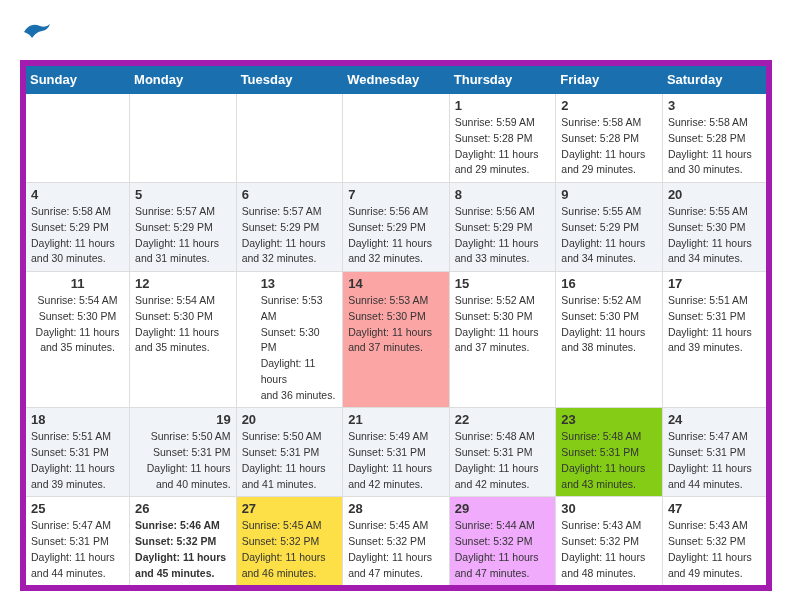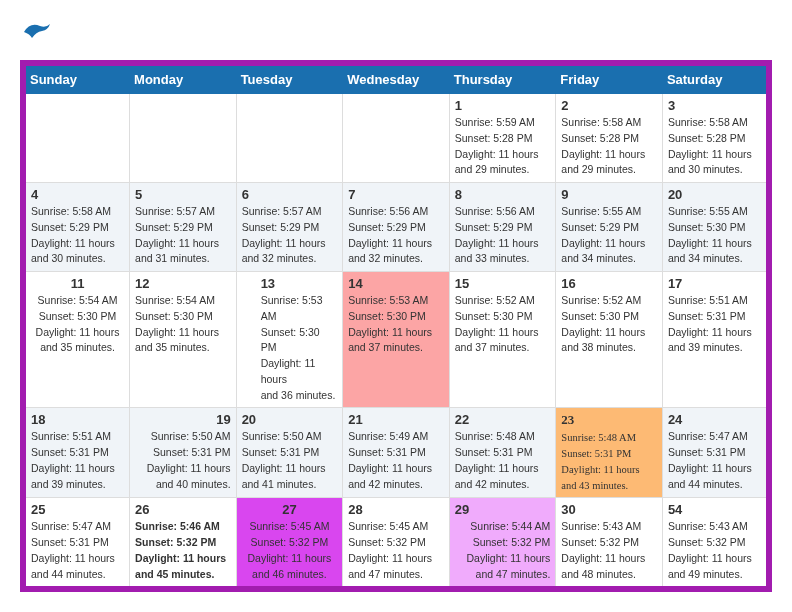--- a/index.html
+++ b/index.html
@@ -287,21 +287,21 @@
 Daylight: 11 hours
 and 42 minutes.</div>
         </td>
         <td style="background-color: rgb(240, 244, 248);">
           <div class="day-number">22</div>
           <div class="day-info" style="white-space: pre-line;">Sunrise: 5:48 AM
 Sunset: 5:31 PM
 Daylight: 11 hours
 and 42 minutes.</div>
         </td>
-        <td style="background-color: #fdba74; font-family: Liberation Serif, serif;">
+        <td style="background-color: #84cc16;">
           <div class="day-number">23</div>
           <div class="day-info" style="white-space: pre-line;">Sunrise: 5:48 AM
 Sunset: 5:31 PM
 Daylight: 11 hours
 and 43 minutes.</div>
         </td>
         <td style="background-color: rgb(240, 244, 248);">
           <div class="day-number">24</div>
           <div class="day-info" style="white-space: pre-line;">Sunrise: 5:47 AM
 Sunset: 5:31 PM
@@ -317,50 +317,50 @@
 Daylight: 11 hours
 and 44 minutes.</div>
         </td>
         <td style="background-color: rgb(255, 255, 255);">
           <div class="day-number">26</div>
           <div class="day-info" style="white-space: pre-line; font-weight: bold;">Sunrise: 5:46 AM
 Sunset: 5:32 PM
 Daylight: 11 hours
 and 45 minutes.</div>
         </td>
-        <td style="background-color: #d946ef; text-align: center;">
+        <td style="background-color: #fde047;">
           <div class="day-number">27</div>
           <div class="day-info" style="white-space: pre-line;">Sunrise: 5:45 AM
 Sunset: 5:32 PM
 Daylight: 11 hours
 and 46 minutes.</div>
         </td>
         <td style="background-color: rgb(255, 255, 255);">
           <div class="day-number">28</div>
           <div class="day-info" style="white-space: pre-line;">Sunrise: 5:45 AM
 Sunset: 5:32 PM
 Daylight: 11 hours
 and 47 minutes.</div>
         </td>
         <td style="background-color: #f0abfc;">
           <div class="day-number">29</div>
-          <div class="day-info" style="white-space: pre-line; text-align: right;">Sunrise: 5:44 AM
+          <div class="day-info" style="white-space: pre-line;">Sunrise: 5:44 AM
 Sunset: 5:32 PM
 Daylight: 11 hours
 and 47 minutes.</div>
         </td>
         <td style="background-color: rgb(255, 255, 255);">
           <div class="day-number">30</div>
           <div class="day-info" style="white-space: pre-line;">Sunrise: 5:43 AM
 Sunset: 5:32 PM
 Daylight: 11 hours
 and 48 minutes.</div>
         </td>
         <td style="background-color: rgb(255, 255, 255);">
-          <div class="day-number">54</div>
+          <div class="day-number">47</div>
           <div class="day-info" style="white-space: pre-line;">Sunrise: 5:43 AM
 Sunset: 5:32 PM
 Daylight: 11 hours
 and 49 minutes.</div>
         </td>
       </tr>
     </tbody>
 </table>
 
 </body></html>

